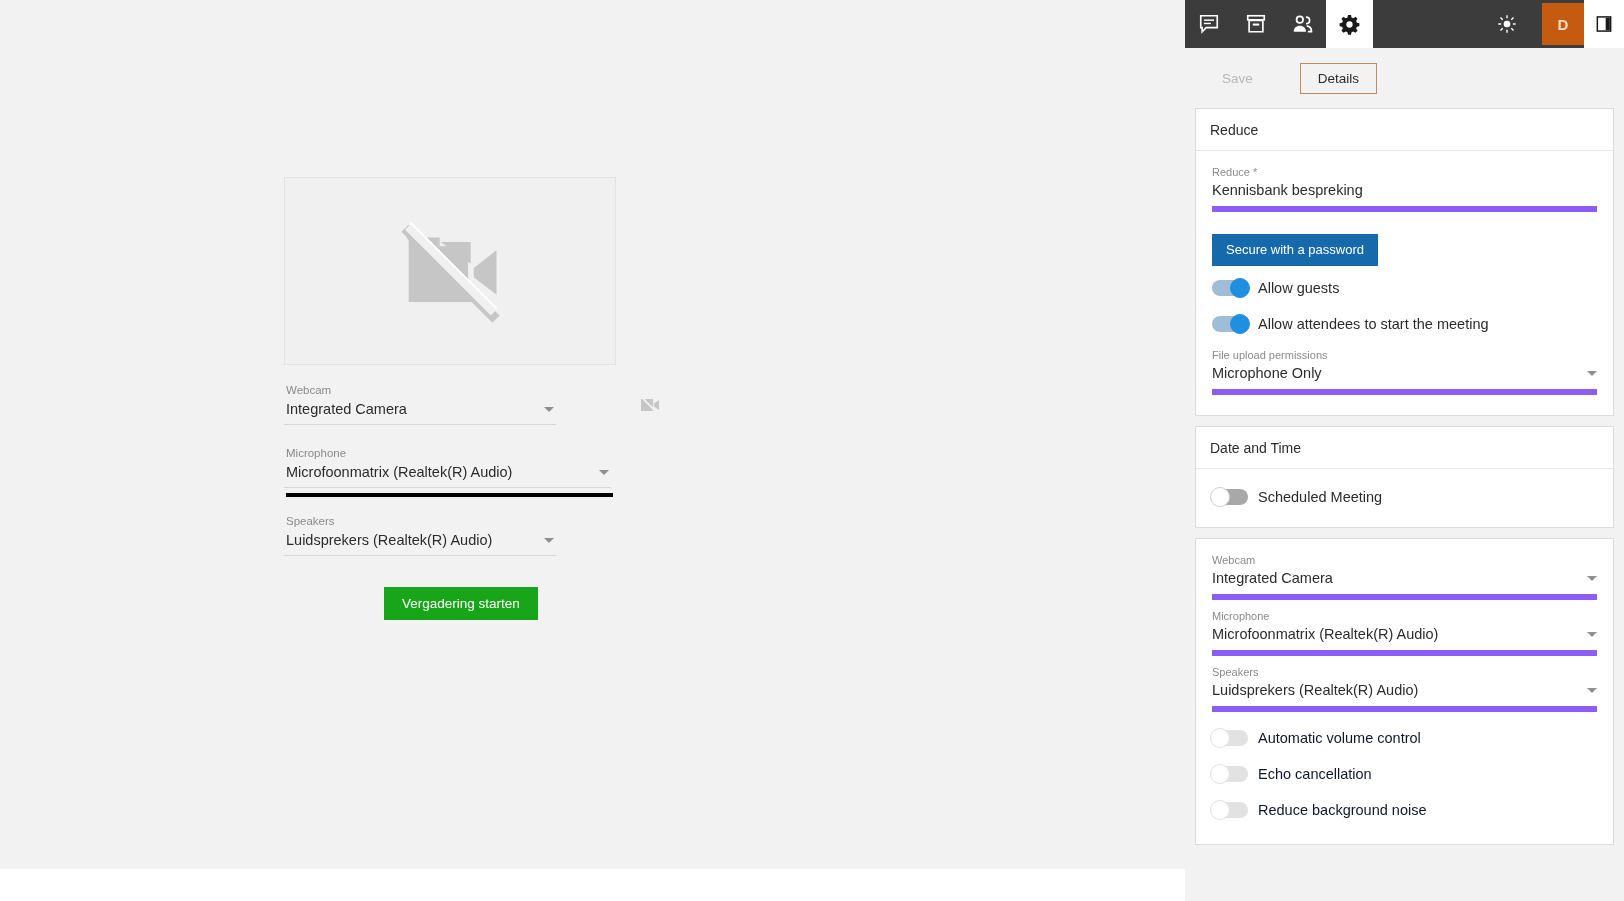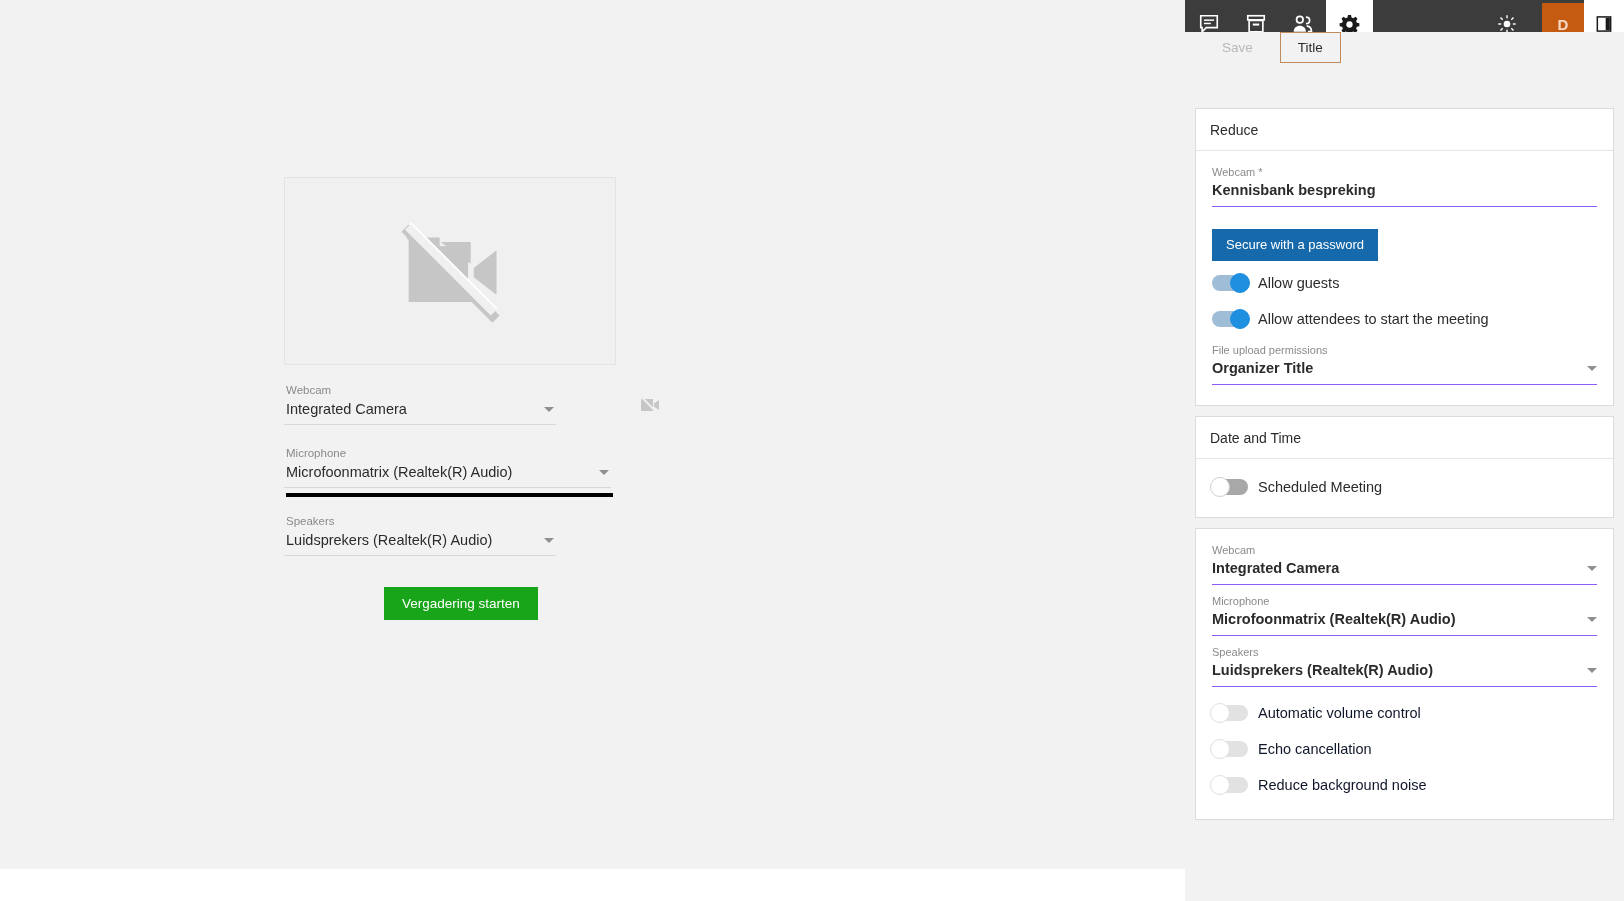--- a/index.html
+++ b/index.html
@@ -174,27 +174,27 @@
     background: #ffffff;
     display: flex;
     align-items: center;
     justify-content: center;
     cursor: pointer;
   }
 
   
   .action-row {
     position: absolute;
-    left: 0; top: 32px;
+    left: 0; top: 50px;
     width: 439px;
     height: 56px;
     display: flex;
-    align-items: flex-start;
+    align-items: center;
     padding-left: 19px;
-    gap: 9px;
+    gap: 29px;
     background: #f2f2f2;
   }
   .btn-save {
     background: transparent;
     border: 1px solid transparent;
     color: #b8b8b8;
     font-size: 13.5px;
     font-family: "Liberation Sans", sans-serif;
     padding: 7px 17px;
     cursor: default;
@@ -235,23 +235,22 @@
 
   .sb-field { margin-bottom: 4px; }
   .sb-label {
     font-size: 11px;
     color: #8a8a8a;
     line-height: 14px;
   }
   .sb-valuerow {
     display: flex;
     align-items: flex-end;
-    border-bottom: 1px solid #8b5cf6;
+    border-bottom: 6px solid #8b5cf6;
     padding: 1px 0 6px 0;
-    font-weight: bold;
   }
   .sb-value {
     flex: 1;
     font-size: 14.5px;
     color: #2b2b2b;
     line-height: 20px;
     white-space: nowrap;
   }
   .sb-caret {
     width: 0; height: 0;
@@ -424,31 +423,31 @@
       <div class="tb-btn-white">
         <svg width="20" height="20" viewBox="0 0 24 24">
           <rect x="4" y="3.5" width="16" height="17" fill="none" stroke="#1a1a1a" stroke-width="1.8"></rect>
           <rect x="14" y="4.5" width="5" height="15" fill="#1a1a1a"></rect>
         </svg>
       </div>
     </div>
 
     <div class="action-row">
       <button class="btn-save">Save</button>
-      <button class="btn-delete">Title</button>
+      <button class="btn-delete">Details</button>
     </div>
 
     <div class="cards">
 
       <div class="card">
         <div class="card-header">Reduce</div>
         <div class="card-body">
 
           <div class="sb-field">
-            <div class="sb-label">Webcam *</div>
+            <div class="sb-label">Reduce *</div>
             <div class="sb-valuerow">
               <div class="sb-value">Kennisbank bespreking</div>
             </div>
           </div>
 
           <button class="btn-secure">Secure with a password</button>
 
           <div class="toggle-row">
             <div class="toggle on">
                 <div class="knob"></div>
@@ -459,21 +458,21 @@
           <div class="toggle-row">
             <div class="toggle on">
                 <div class="knob"></div>
               </div>
             <div class="toggle-label">Allow attendees to start the meeting</div>
           </div>
 
           <div class="sb-field" style="margin-top:6px;">
             <div class="sb-label">File upload permissions</div>
             <div class="sb-valuerow">
-              <div class="sb-value">Organizer Title</div>
+              <div class="sb-value">Microphone Only</div>
               <div class="sb-caret"></div>
             </div>
           </div>
 
         </div>
       </div>
 
       <div class="card">
         <div class="card-header">Date and Time</div>
         <div class="card-body" style="padding-top:10px;padding-bottom:12px;">

